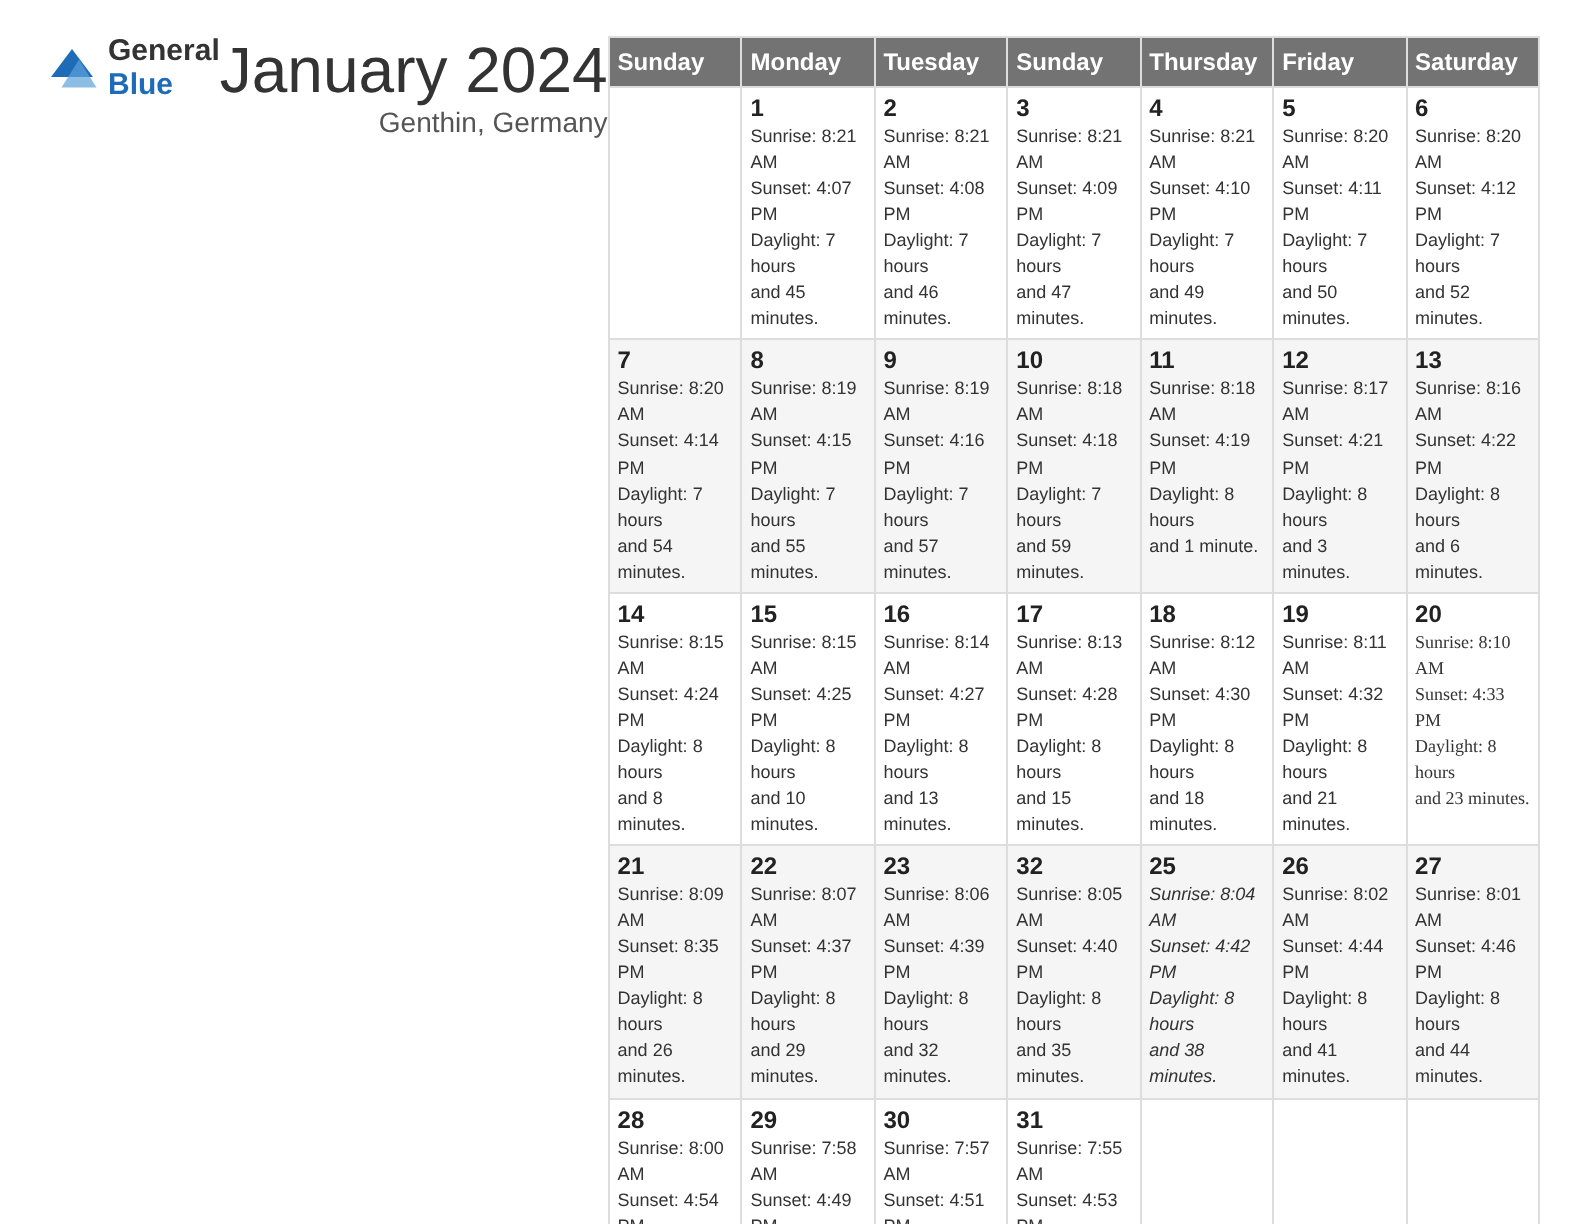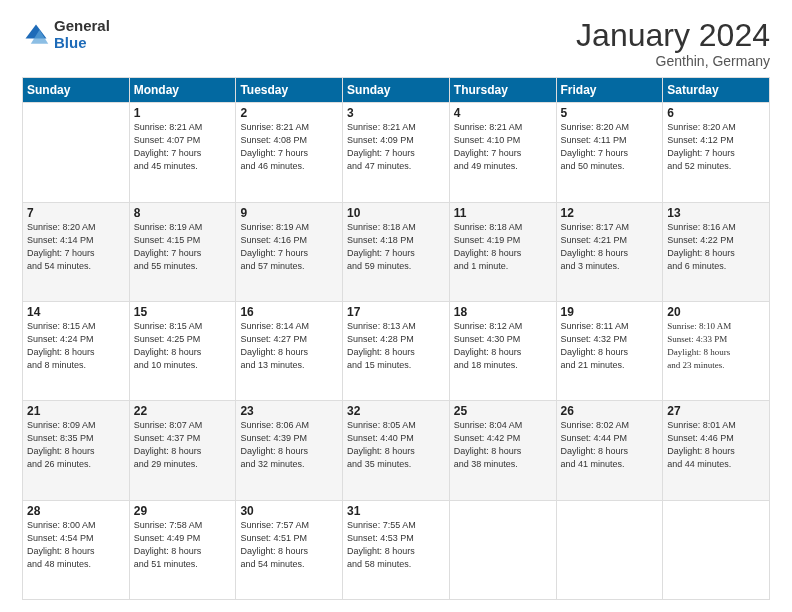--- a/index.html
+++ b/index.html
@@ -8,21 +8,21 @@
       background: #fff;
       width: 792px;
       height: 612px;
       overflow: hidden;
     }
     .page {
       width: 792px;
       height: 612px;
       padding: 18px 22px 12px 22px;
       display: flex;
-      flex-direction: column;
+      flex-direction: row;
     }
     .header {
       display: flex;
       justify-content: space-between;
       align-items: flex-start;
       margin-bottom: 8px;
     }
     .logo {
       display: flex;
       align-items: center;
@@ -60,21 +60,21 @@
       font-size: 14px;
       color: #555;
     }
     .calendar-table {
       width: 100%;
       border-collapse: collapse;
       flex: 1;
       table-layout: fixed;
     }
     .calendar-table thead tr th {
-      background-color: #0369a1;
+      background-color: #737373;
       color: white;
       font-size: 12px;
       font-weight: bold;
       padding: 5px 4px;
       text-align: left;
       border: 1px solid #ddd;
     }
     .calendar-table tbody tr td {
       border: 1px solid #ddd;
       vertical-align: top;
@@ -308,21 +308,21 @@
           </td>
           <td>
             <span class="day-num">32</span>
             <div class="day-info" style="white-space: pre-line;">Sunrise: 8:05 AM
 Sunset: 4:40 PM
 Daylight: 8 hours
 and 35 minutes.</div>
           </td>
           <td>
             <span class="day-num">25</span>
-            <div class="day-info" style="white-space: pre-line;">Sunrise: 8:04 AM
+            <div class="day-info" style="white-space: pre-line; font-style: italic;">Sunrise: 8:04 AM
 Sunset: 4:42 PM
 Daylight: 8 hours
 and 38 minutes.</div>
           </td>
           <td>
             <span class="day-num">26</span>
             <div class="day-info" style="white-space: pre-line;">Sunrise: 8:02 AM
 Sunset: 4:44 PM
 Daylight: 8 hours
 and 41 minutes.</div>

